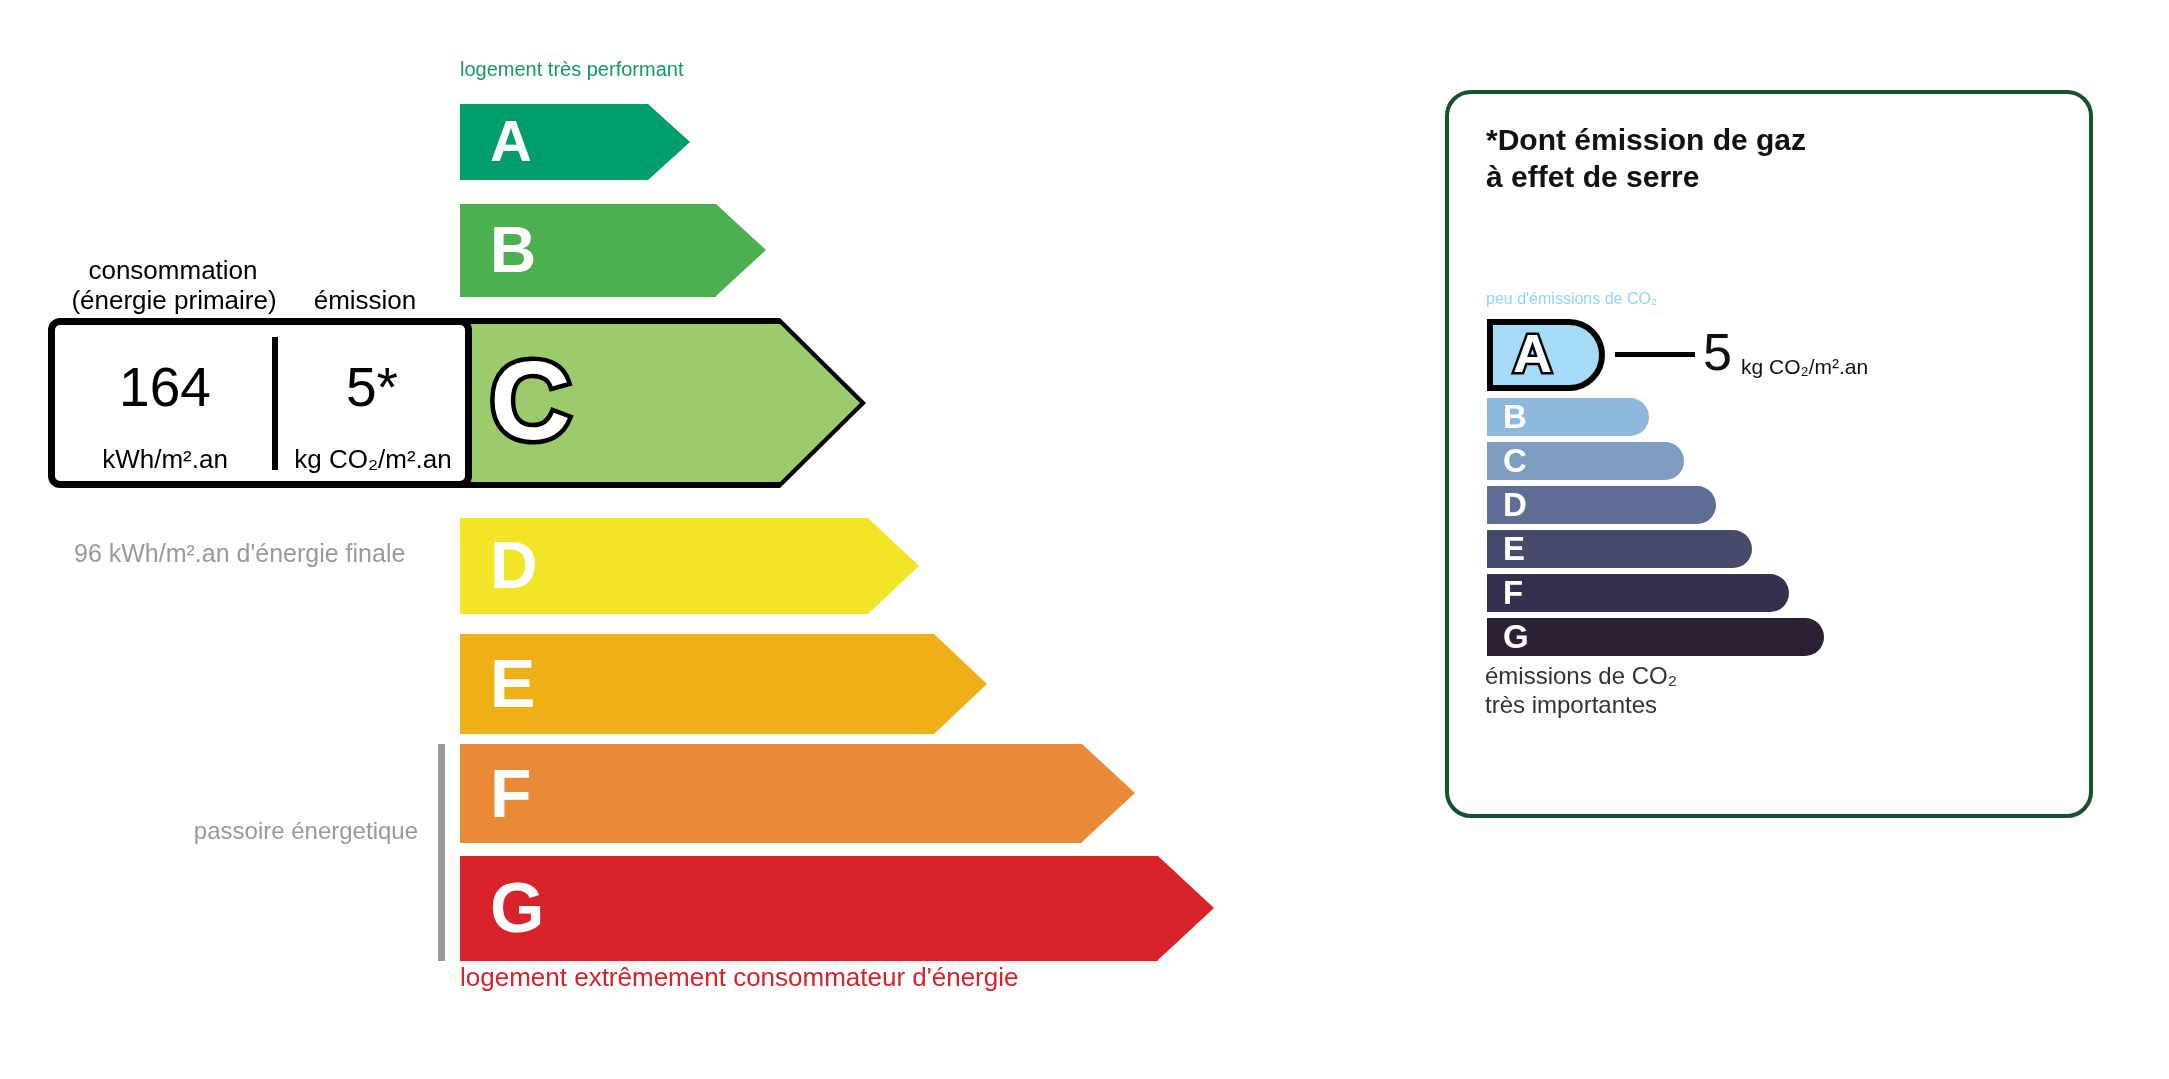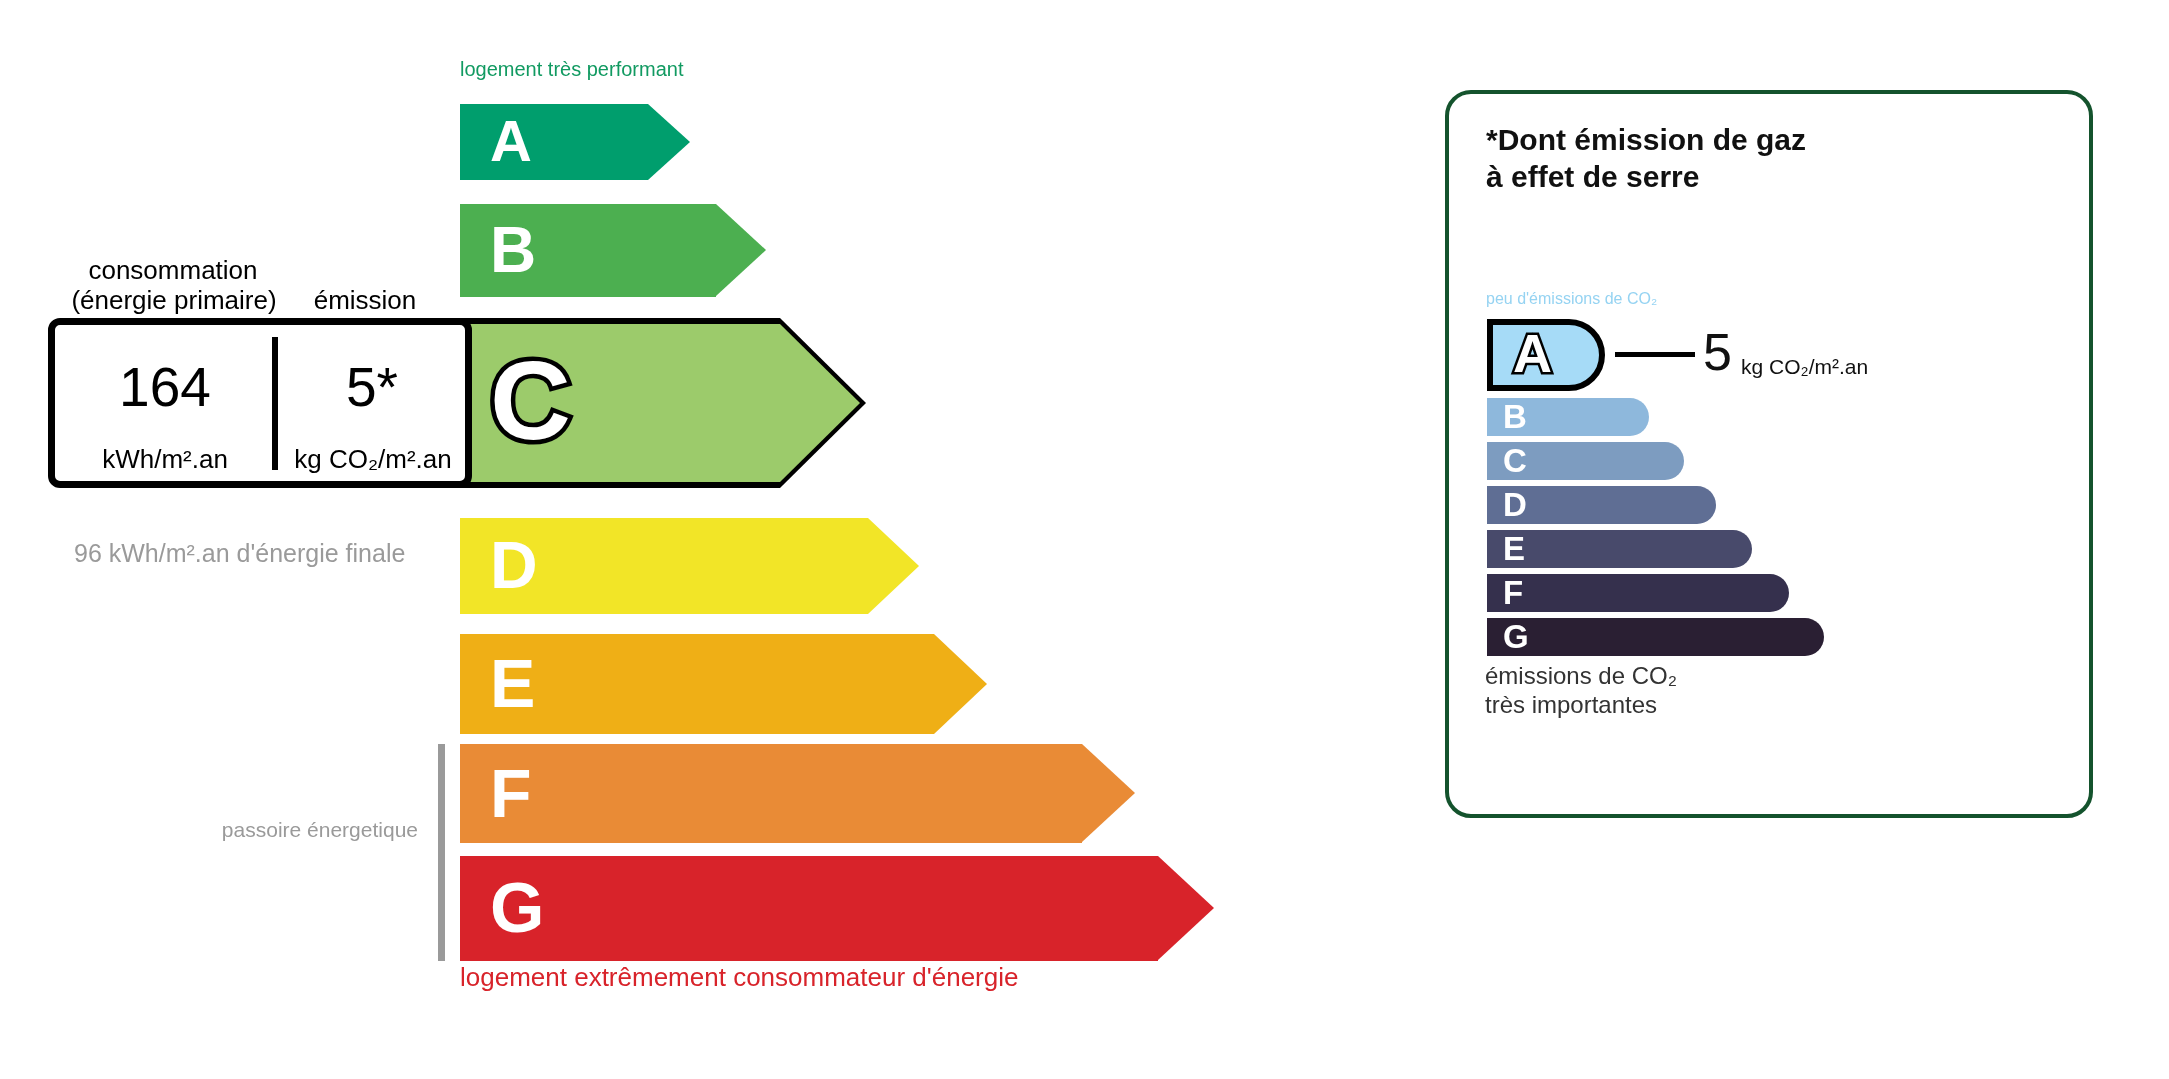--- a/index.html
+++ b/index.html
@@ -40,21 +40,21 @@
   }
   .val-unit{
     position:absolute;text-align:center;color:#000;
     font-size:26px;line-height:1;white-space:nowrap;
   }
   .hdr{position:absolute;font-size:26px;line-height:1.12;white-space:nowrap;}
   .hdr.dark{color:#000;}
   .hdr.grey{color:#000000;}
   .subnote{position:absolute;font-size:25px;line-height:1.2;color:#9A9A9A;white-space:nowrap;}
   .passoire{
-    position:absolute;font-size:21px;line-height:1.2;color:#9A9A9A;
+    position:absolute;font-size:24px;line-height:1.2;color:#9A9A9A;
     text-align:right;white-space:nowrap;
   }
   #passoire-bar{position:absolute;background:#9A9A9A;}
 
   
   #co2-panel{
     position:absolute;border:4px solid #14532d;border-radius:26px;background:#fff;
     box-sizing:border-box;
   }
   #co2-title{

